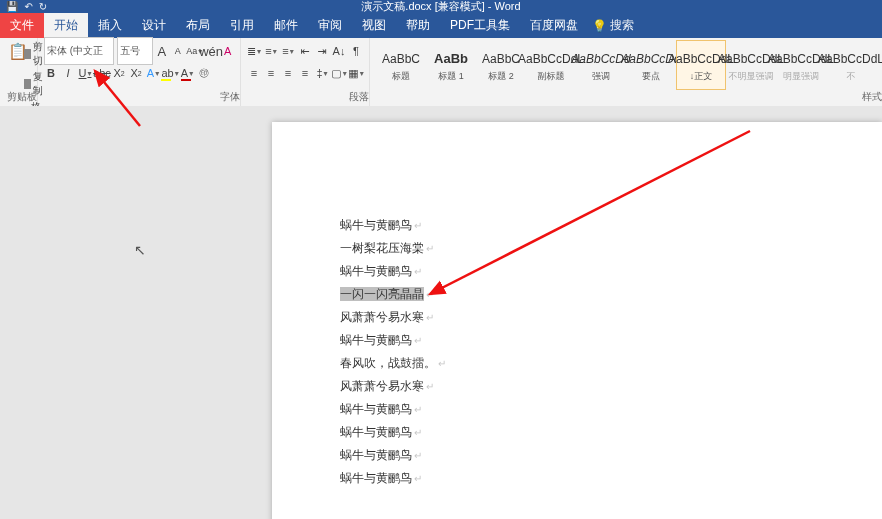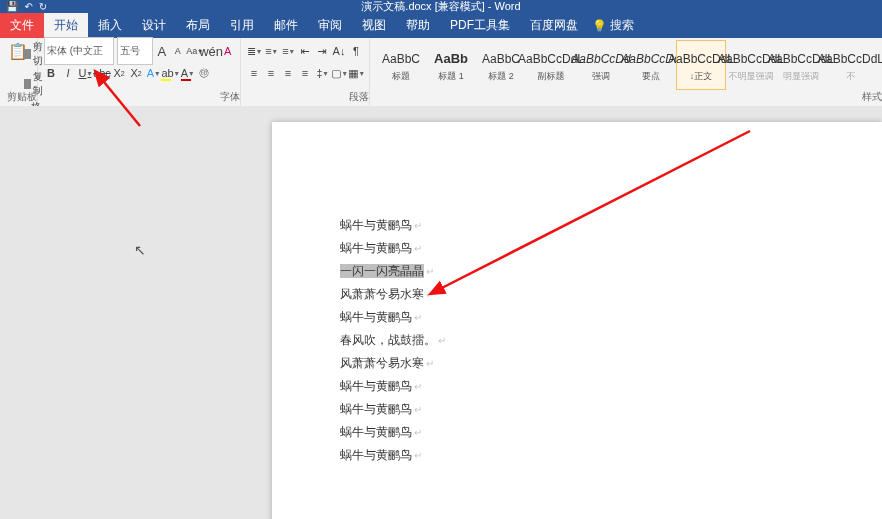--- a/index.html
+++ b/index.html
@@ -199,20 +199,21 @@
       </div>
     <div class="group-label">样式</div>
   </div>
 
 </div>
 
 <div class="doc-area">
   <div class="page">
     <div class="content" id="doc-content">
         <p>蜗牛与黄鹂鸟</p>
+        <p>一树梨花压海棠</p>
         <p>蜗牛与黄鹂鸟</p>
         <p><span class="sel-text">一闪一闪亮晶晶</span></p>
         <p>风萧萧兮易水寒</p>
         <p>蜗牛与黄鹂鸟</p>
         <p>春风吹，战鼓擂。</p>
         <p>风萧萧兮易水寒</p>
         <p>蜗牛与黄鹂鸟</p>
         <p>蜗牛与黄鹂鸟</p>
         <p>蜗牛与黄鹂鸟</p>
         <p>蜗牛与黄鹂鸟</p>

